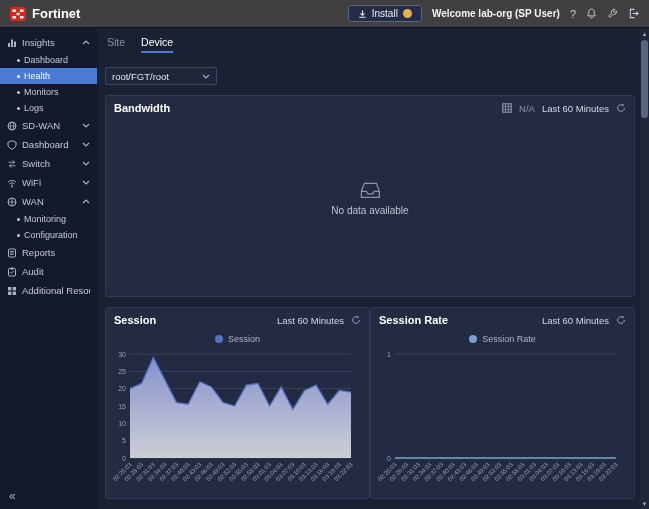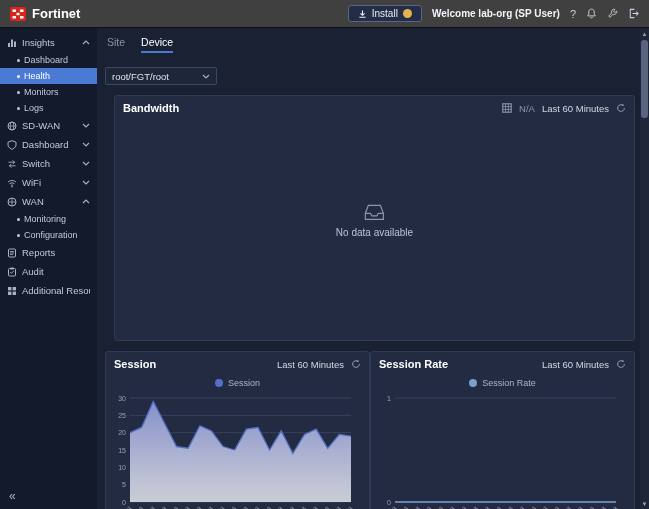--- a/index.html
+++ b/index.html
@@ -41,21 +41,21 @@
   .tab.active { color:#ffffff; border-bottom:2px solid #4a7ad4; }
   .select { width:112px; height:18px; background:#1e2639; border:1px solid #3c4763; border-radius:2px;
             display:flex; align-items:center; justify-content:space-between; padding:0 6px;
             font-size:9.5px; color:#dfe3ee; margin:8px 0 10px; cursor:pointer; }
 
   .panel { background:#222b41; border:1px solid #2f3a57; border-radius:3px; }
   .panel-head { display:flex; justify-content:space-between; align-items:center; padding:6px 8px; }
   .panel-title { font-weight:bold; color:#ffffff; font-size:11px; }
   .head-right { display:flex; align-items:center; gap:7px; font-size:9.5px; color:#d3d8e5; }
   .muted { color:#8d95ac; }
-  .bandwidth { height:246px; margin-bottom:10px; position:relative;margin-left:9px; }
+  .bandwidth { height:202px; margin-bottom:10px; position:relative; }
   .empty { position:absolute; top:50%; left:50%; transform:translate(-50%,-42%); text-align:center;
            color:#bcc3d4; font-size:10px; }
   .empty svg { display:block; margin:0 auto 6px; }
 
   .panel-row { display:flex; height:192px; }
   .chart-panel { flex:1; display:flex; flex-direction:column; min-width:0; }
   .legend { display:flex; justify-content:center; align-items:center; gap:5px; font-size:9px;
             color:#aeb5c8; height:14px; flex:0 0 14px; }
   .legend-dot { width:8px; height:8px; border-radius:50%; display:inline-block; }
   .chart { flex:1; margin:0 6px 2px 2px; min-height:0; }

